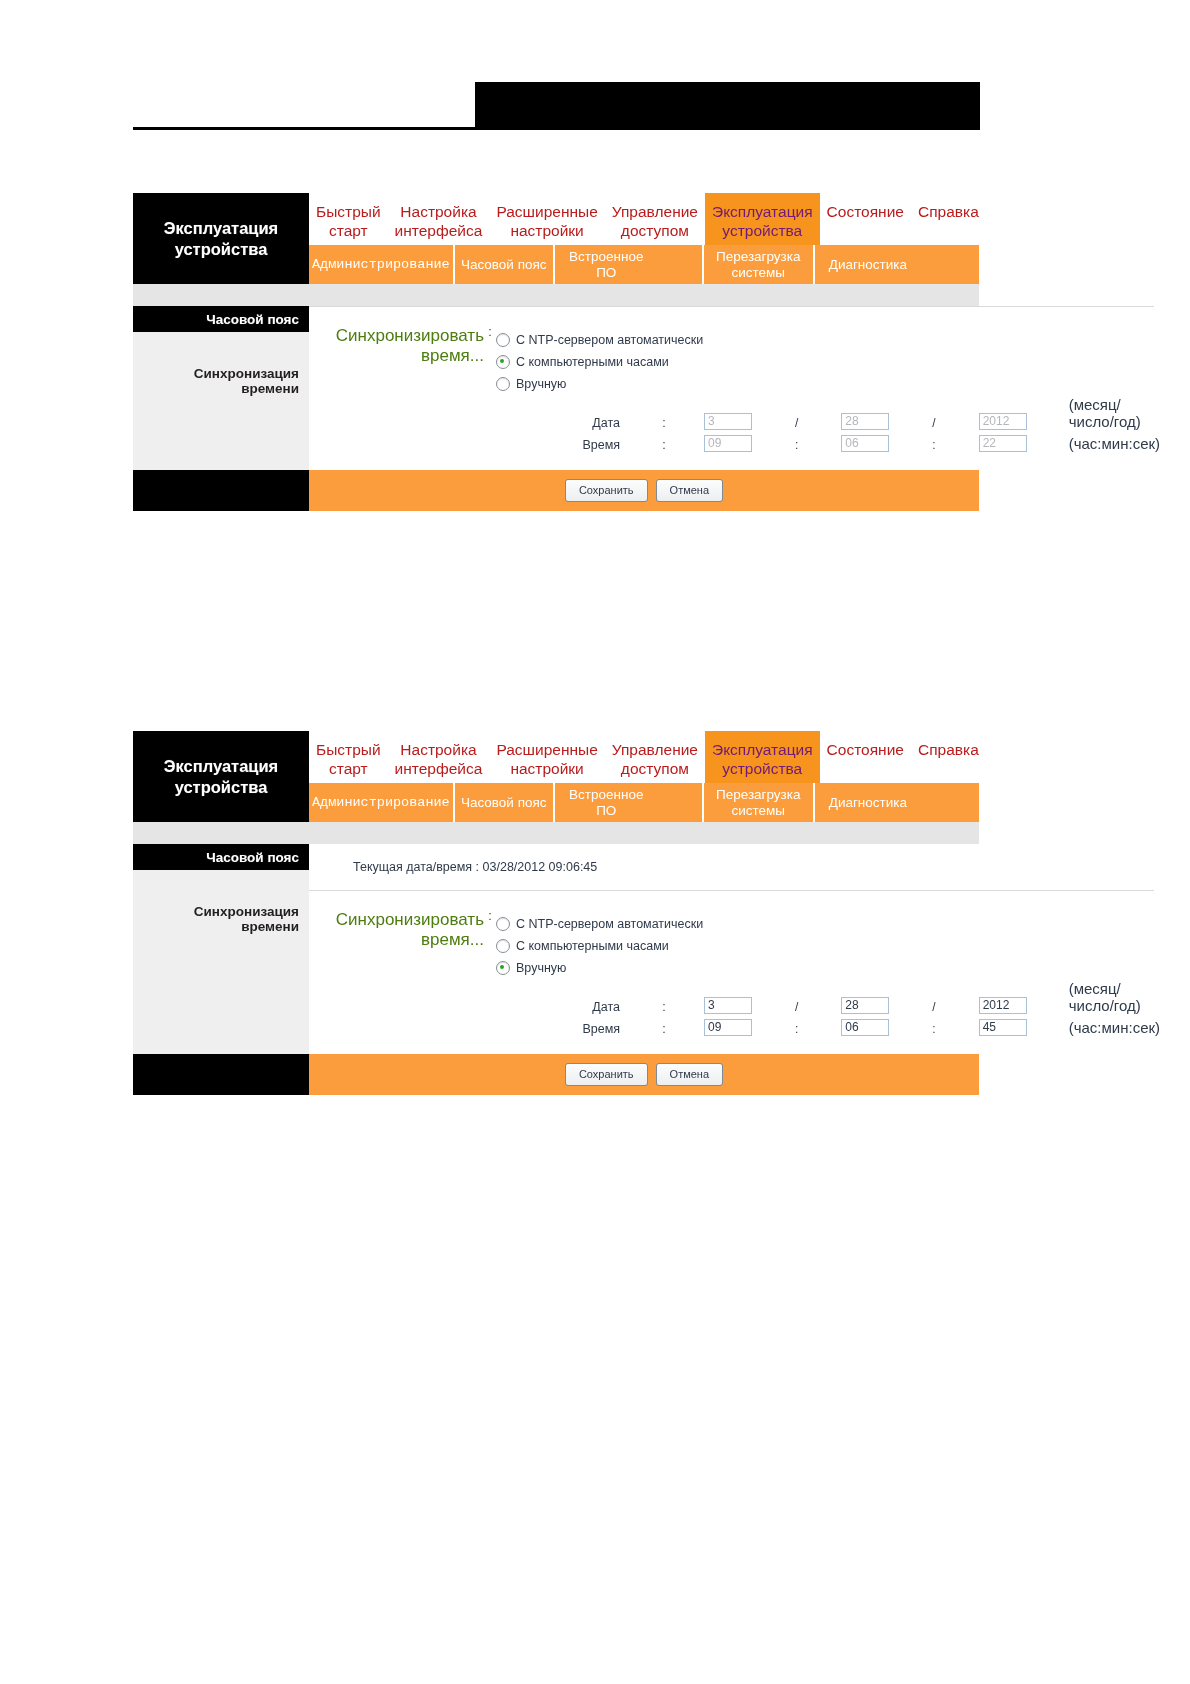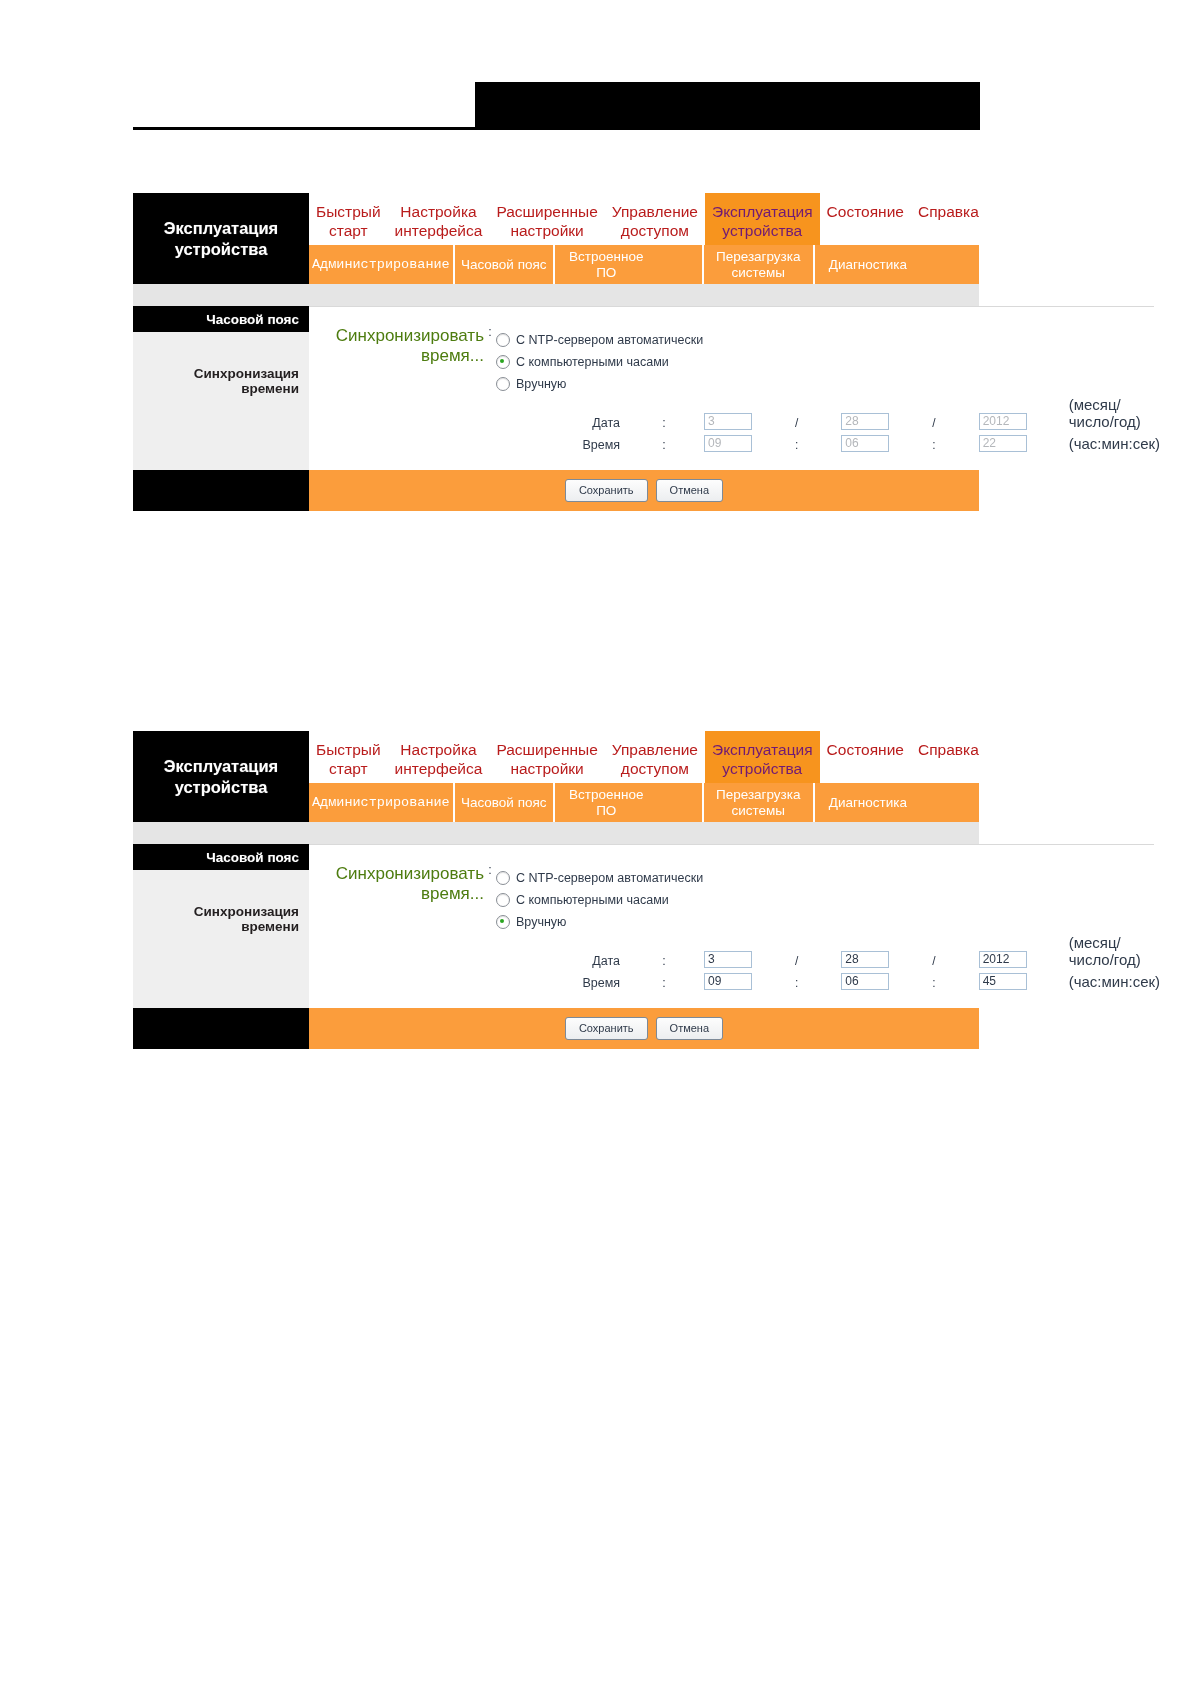--- a/index.html
+++ b/index.html
@@ -439,20 +439,25 @@
 
   <div class="grey-strip"></div>
 
   <div class="panel-body">
     <div class="side-col">
       <div class="side-title">Часовой пояс</div>
       <div class="side-sub">Синхронизация времени</div>
     </div>
 
     <div class="content-col">
+      <div class="cur-time-row">
+        <span class="lbl">Текущая дата/время</span>
+        <span>:</span>
+        <span>03/28/2012 09:06:45</span>
+      </div>
       <div class="hr-line"></div>
 
       <div class="sync-block">
         <div class="sync-row">
           <div class="sync-label">Синхронизировать время...</div>
           <div class="sync-colon">:</div>
           <div class="options">
 
             <div class="opt">
               <span class="radio"></span>

